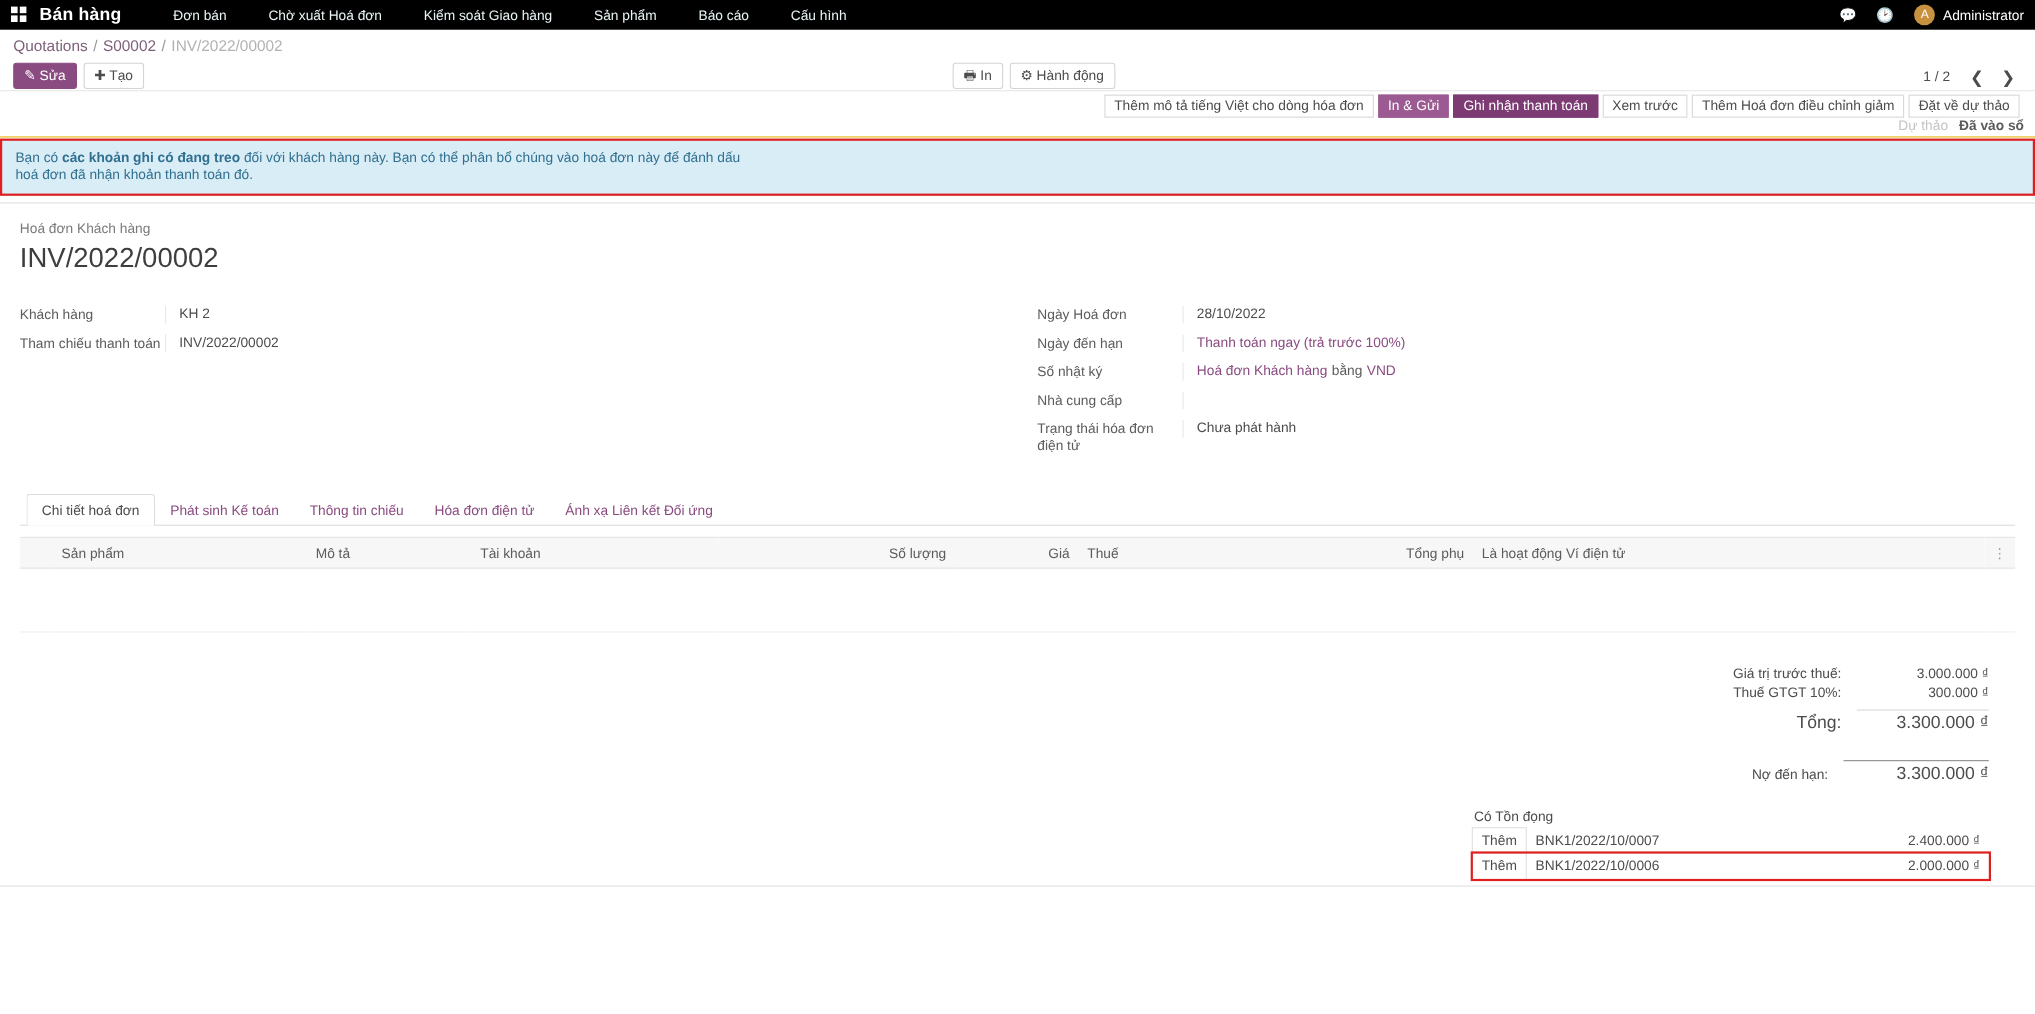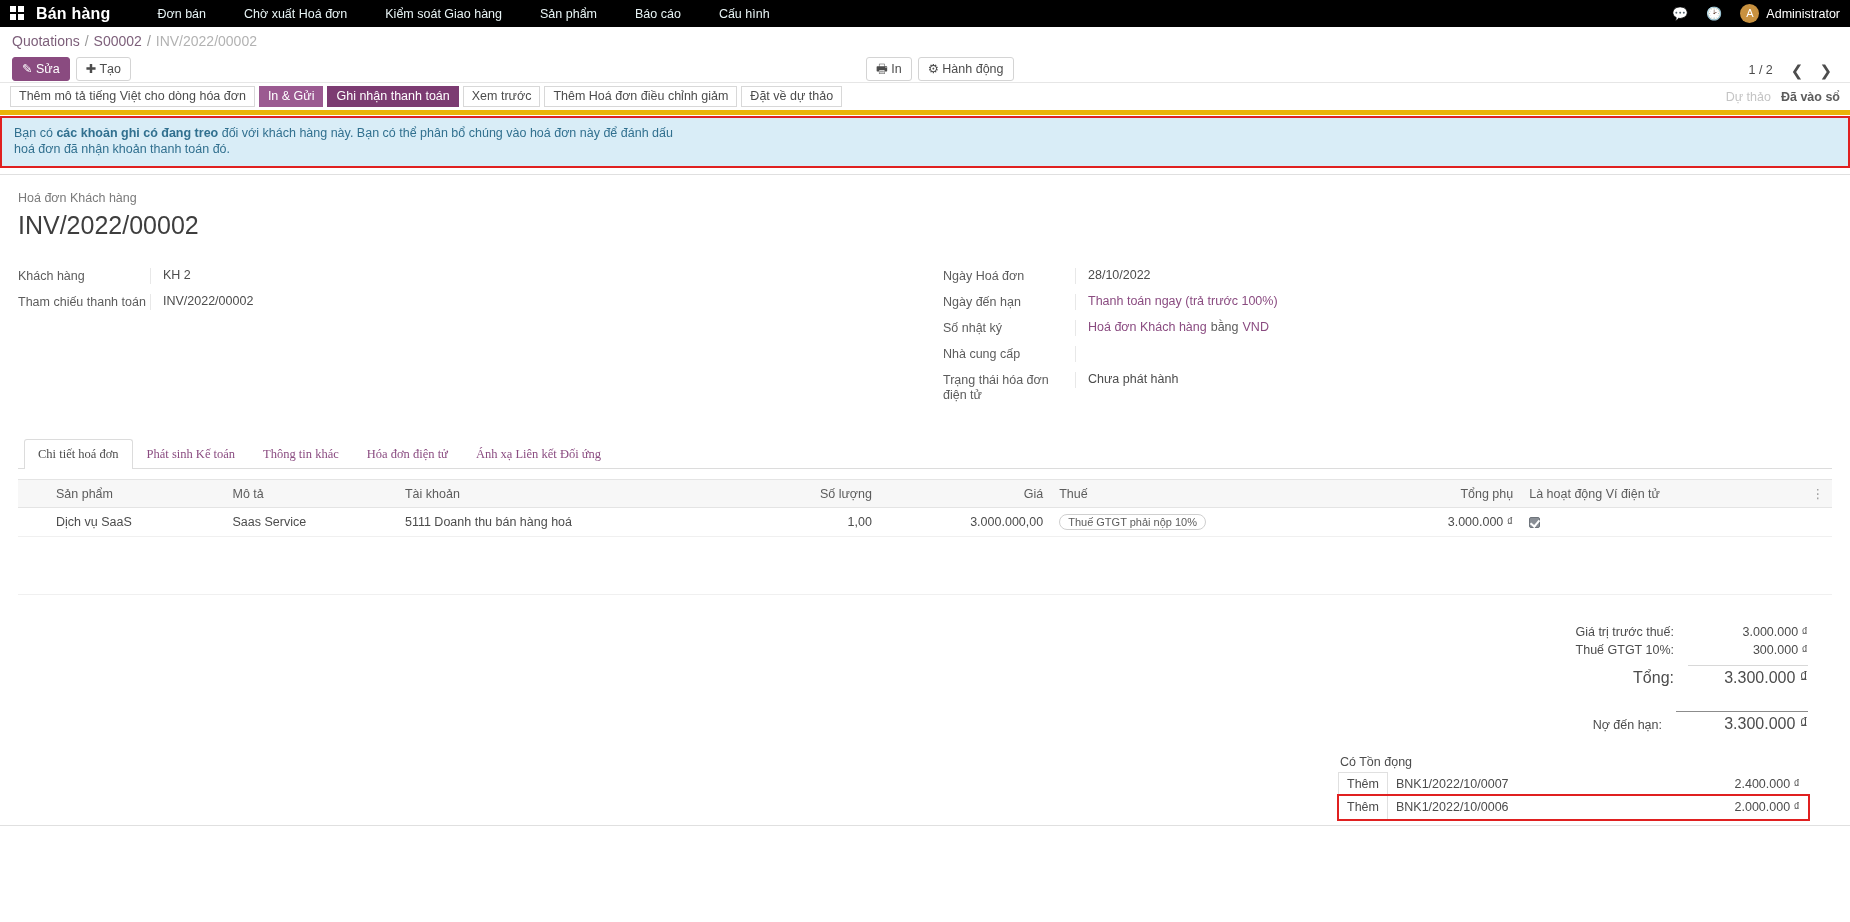--- a/index.html
+++ b/index.html
@@ -111,26 +111,27 @@
   }
   .pager-count { font-size: 12.5px; color: #4c4c4c; margin-right: 8px; white-space: nowrap; }
   .pager-btn {
     background: none; border: none; cursor: pointer;
     color: #4c4c4c; font-size: 15px; padding: 0 6px; line-height: 1;
   }
 
   
   .statusbar-row {
     display: flex;
-    align-items: center;
+    align-items: flex-end;
     border-top: 1px solid #e6e6e6;
-    border-bottom: 5px solid #eab308;
+    border-bottom: 1px solid #eab308;
     background: #ffffff;
     padding: 3px 10px 3px 10px;
     min-height: 24px;
+    flex-direction: column;
   }
   .sb-buttons { display: flex; align-items: center; }
   .sb-btn {
     font-family: "Liberation Sans", sans-serif;
     font-size: 12.5px;
     border: 1px solid #d8d8d8;
     background: #ffffff;
     color: #4c4c4c;
     padding: 2px 8px;
     cursor: pointer;
@@ -198,21 +199,21 @@
     min-height: 16px;
     line-height: 15px;
     flex: 1;
   }
   .f-val.link { color: #8a4b80; cursor: pointer; }
   .f-val .sep-word { color: #5c5c5c; margin: 0 4px; }
   .f-val .cur { color: #8a4b80; cursor: pointer; }
 
   
   .notebook { margin-top: 26px; }
-  .nb-tabs { display: flex; border-bottom: 1px solid #dcdcdc; padding-left: 6px; font-family: Liberation Serif, serif; }
+  .nb-tabs { display: flex; border-bottom: 1px solid #dcdcdc; padding-left: 6px; }
   .nb-tab {
     font-size: 12.5px;
     color: #8a4b80;
     padding: 7px 13px;
     cursor: pointer;
     border: 1px solid transparent;
     border-bottom: none;
     margin-bottom: -1px;
     white-space: nowrap;
   }
@@ -448,21 +449,21 @@
           <div class="f-label">Trạng thái hóa đơn điện tử</div>
           <div class="f-val">Chưa phát hành</div>
         </div>
       </div>
     </div>
 
     <div class="notebook">
       <div class="nb-tabs">
         <div class="nb-tab active">Chi tiết hoá đơn</div>
         <div class="nb-tab">Phát sinh Kế toán</div>
-        <div class="nb-tab">Thông tin khác</div>
+        <div class="nb-tab">Thông tin chiếu</div>
         <div class="nb-tab">Hóa đơn điện tử</div>
         <div class="nb-tab">Ánh xạ Liên kết Đối ứng</div>
       </div>
 
       <table class="lines-table">
         <thead>
           <tr>
             <th class="handle"></th>
             <th>Sản phẩm</th>
             <th>Mô tả</th>
@@ -470,36 +471,20 @@
             <th class="num">Số lượng</th>
             <th class="num">Giá</th>
             <th>Thuế</th>
             <th class="num">Tổng phụ</th>
             <th>Là hoạt động Ví điện tử</th>
             <th class="opt">⋮</th>
           </tr>
         </thead>
         <tbody>
           <tr>
-            <td></td>
-            <td>Dịch vụ SaaS</td>
-            <td>Saas Service</td>
-            <td>5111 Doanh thu bán hàng hoá</td>
-            <td class="num">1,00</td>
-            <td class="num">3.000.000,00</td>
-            <td>
-              <span class="tax-badge">Thuế GTGT phải nộp 10%</span>
-            </td>
-            <td class="num">3.000.000 ₫</td>
-            <td>
-              <span class="checkbox-on"></span>
-            </td>
-            <td class="center"></td>
-          </tr>
-          <tr>
             <td class="empty-rows" colspan="10"></td>
           </tr>
         </tbody>
       </table>
     </div>
 
     <div class="totals-wrap">
       <div class="totals">
 
         <div class="t-row">

